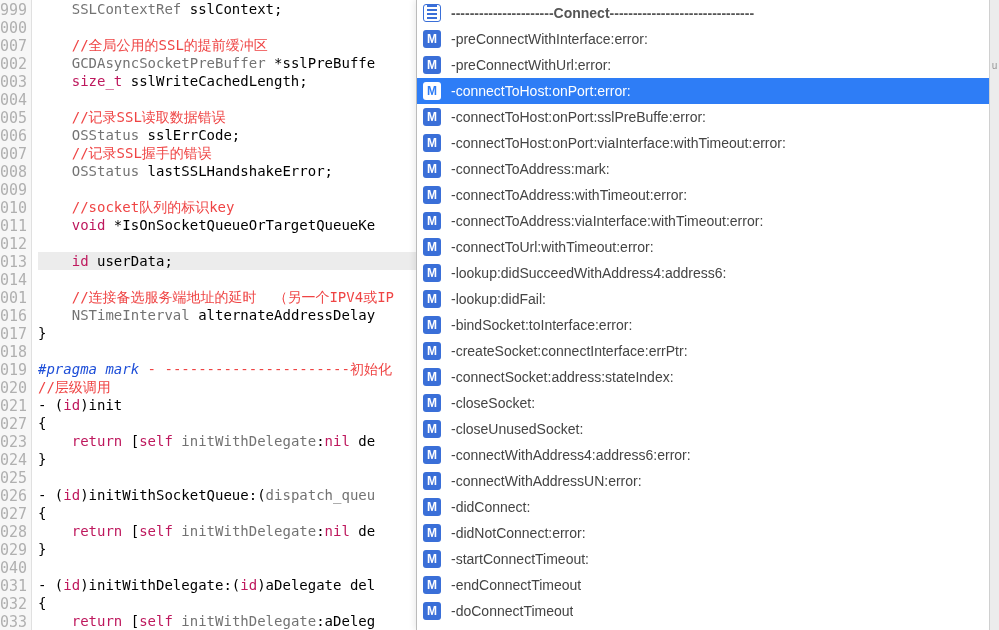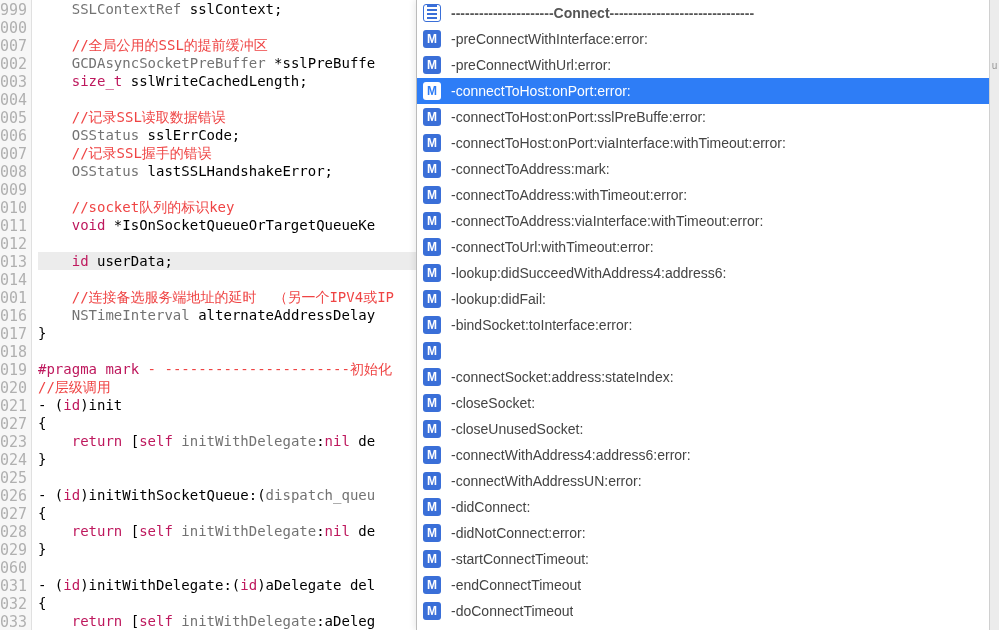--- a/index.html
+++ b/index.html
@@ -28,21 +28,21 @@
     line-height: 18px;
     white-space: pre;
     font-size: 14px;
     padding-left: 6px;
   }
   .code .ln { height: 18px; }
   .code .ln.hl { background: #ececec; }
   .kw { color: #be185d; }           
   .cmt { color: #ef4444; }
   .teal { color: #737373; }
-  .red { color: #be185d; }
+  .red { color: #1d4ed8; font-style: italic; }
   .method { color: #2aa198; }
 
   
   .popup {
     position: absolute;
     left: 416px; top: 0;
     width: 583px; height: 630px;
     background: #ffffff;
     border-left: 1px solid #bbb;
     box-shadow: -2px 0 6px rgba(0,0,0,0.08);
@@ -114,21 +114,21 @@
       <div>020</div>
       <div>021</div>
       <div>027</div>
       <div>023</div>
       <div>024</div>
       <div>025</div>
       <div>026</div>
       <div>027</div>
       <div>028</div>
       <div>029</div>
-      <div>060</div>
+      <div>040</div>
       <div>031</div>
       <div>032</div>
       <div>033</div>
     </div>
   <div class="code" id="code"><div class="ln"><span>    </span><span class="teal">SSLContextRef</span><span> sslContext;</span></div><div class="ln"><span></span></div><div class="ln"><span>    </span><span class="cmt">//全局公用的SSL的提前缓冲区</span></div><div class="ln"><span>    </span><span class="teal">GCDAsyncSocketPreBuffer</span><span> *sslPreBuffe</span></div><div class="ln"><span>    </span><span class="kw">size_t</span><span> sslWriteCachedLength;</span></div><div class="ln"><span></span></div><div class="ln"><span>    </span><span class="cmt">//记录SSL读取数据错误</span></div><div class="ln"><span>    </span><span class="teal">OSStatus</span><span> sslErrCode;</span></div><div class="ln"><span>    </span><span class="cmt">//记录SSL握手的错误</span></div><div class="ln"><span>    </span><span class="teal">OSStatus</span><span> lastSSLHandshakeError;</span></div><div class="ln"><span></span></div><div class="ln"><span>    </span><span class="cmt">//socket队列的标识key</span></div><div class="ln"><span>    </span><span class="kw">void</span><span> *IsOnSocketQueueOrTargetQueueKe</span></div><div class="ln"><span></span></div><div class="ln hl"><span>    </span><span class="kw">id</span><span> userData;</span></div><div class="ln"><span></span></div><div class="ln"><span>    </span><span class="cmt">//连接备选服务端地址的延时  （另一个IPV4或IP</span></div><div class="ln"><span>    </span><span class="teal">NSTimeInterval</span><span> alternateAddressDelay</span></div><div class="ln"><span>}</span></div><div class="ln"><span></span></div><div class="ln"><span class="red">#pragma mark</span><span class="cmt"> - </span><span class="cmt">----------------------初始化</span></div><div class="ln"><span class="cmt">//层级调用</span></div><div class="ln"><span>- (</span><span class="kw">id</span><span>)init</span></div><div class="ln"><span>{</span></div><div class="ln"><span>    </span><span class="kw">return</span><span> [</span><span class="kw">self</span><span> </span><span class="teal">initWithDelegate</span><span>:</span><span class="kw">nil</span><span> de</span></div><div class="ln"><span>}</span></div><div class="ln"><span></span></div><div class="ln"><span>- (</span><span class="kw">id</span><span>)initWithSocketQueue:(</span><span class="teal">dispatch_queu</span></div><div class="ln"><span>{</span></div><div class="ln"><span>    </span><span class="kw">return</span><span> [</span><span class="kw">self</span><span> </span><span class="teal">initWithDelegate</span><span>:</span><span class="kw">nil</span><span> de</span></div><div class="ln"><span>}</span></div><div class="ln"><span></span></div><div class="ln"><span>- (</span><span class="kw">id</span><span>)initWithDelegate:(</span><span class="kw">id</span><span>)aDelegate del</span></div><div class="ln"><span>{</span></div><div class="ln"><span>    </span><span class="kw">return</span><span> [</span><span class="kw">self</span><span> </span><span class="teal">initWithDelegate</span><span>:aDeleg</span></div></div>
 
   <div class="popup" id="popup">
       <div class="popup-row">
         <span class="badge header-lines"></span>
         <span class="txt" style="font-weight: 600; color: rgb(85, 85, 85);">----------------------Connect-------------------------------</span>
@@ -176,20 +176,21 @@
       <div class="popup-row">
         <span class="badge method">M</span>
         <span class="txt">-lookup:didFail:</span>
       </div>
       <div class="popup-row">
         <span class="badge method">M</span>
         <span class="txt">-bindSocket:toInterface:error:</span>
       </div>
       <div class="popup-row">
         <span class="badge method">M</span>
+        <span class="txt">-createSocket:connectInterface:errPtr:</span>
       </div>
       <div class="popup-row">
         <span class="badge method">M</span>
         <span class="txt">-connectSocket:address:stateIndex:</span>
       </div>
       <div class="popup-row">
         <span class="badge method">M</span>
         <span class="txt">-closeSocket:</span>
       </div>
       <div class="popup-row">

